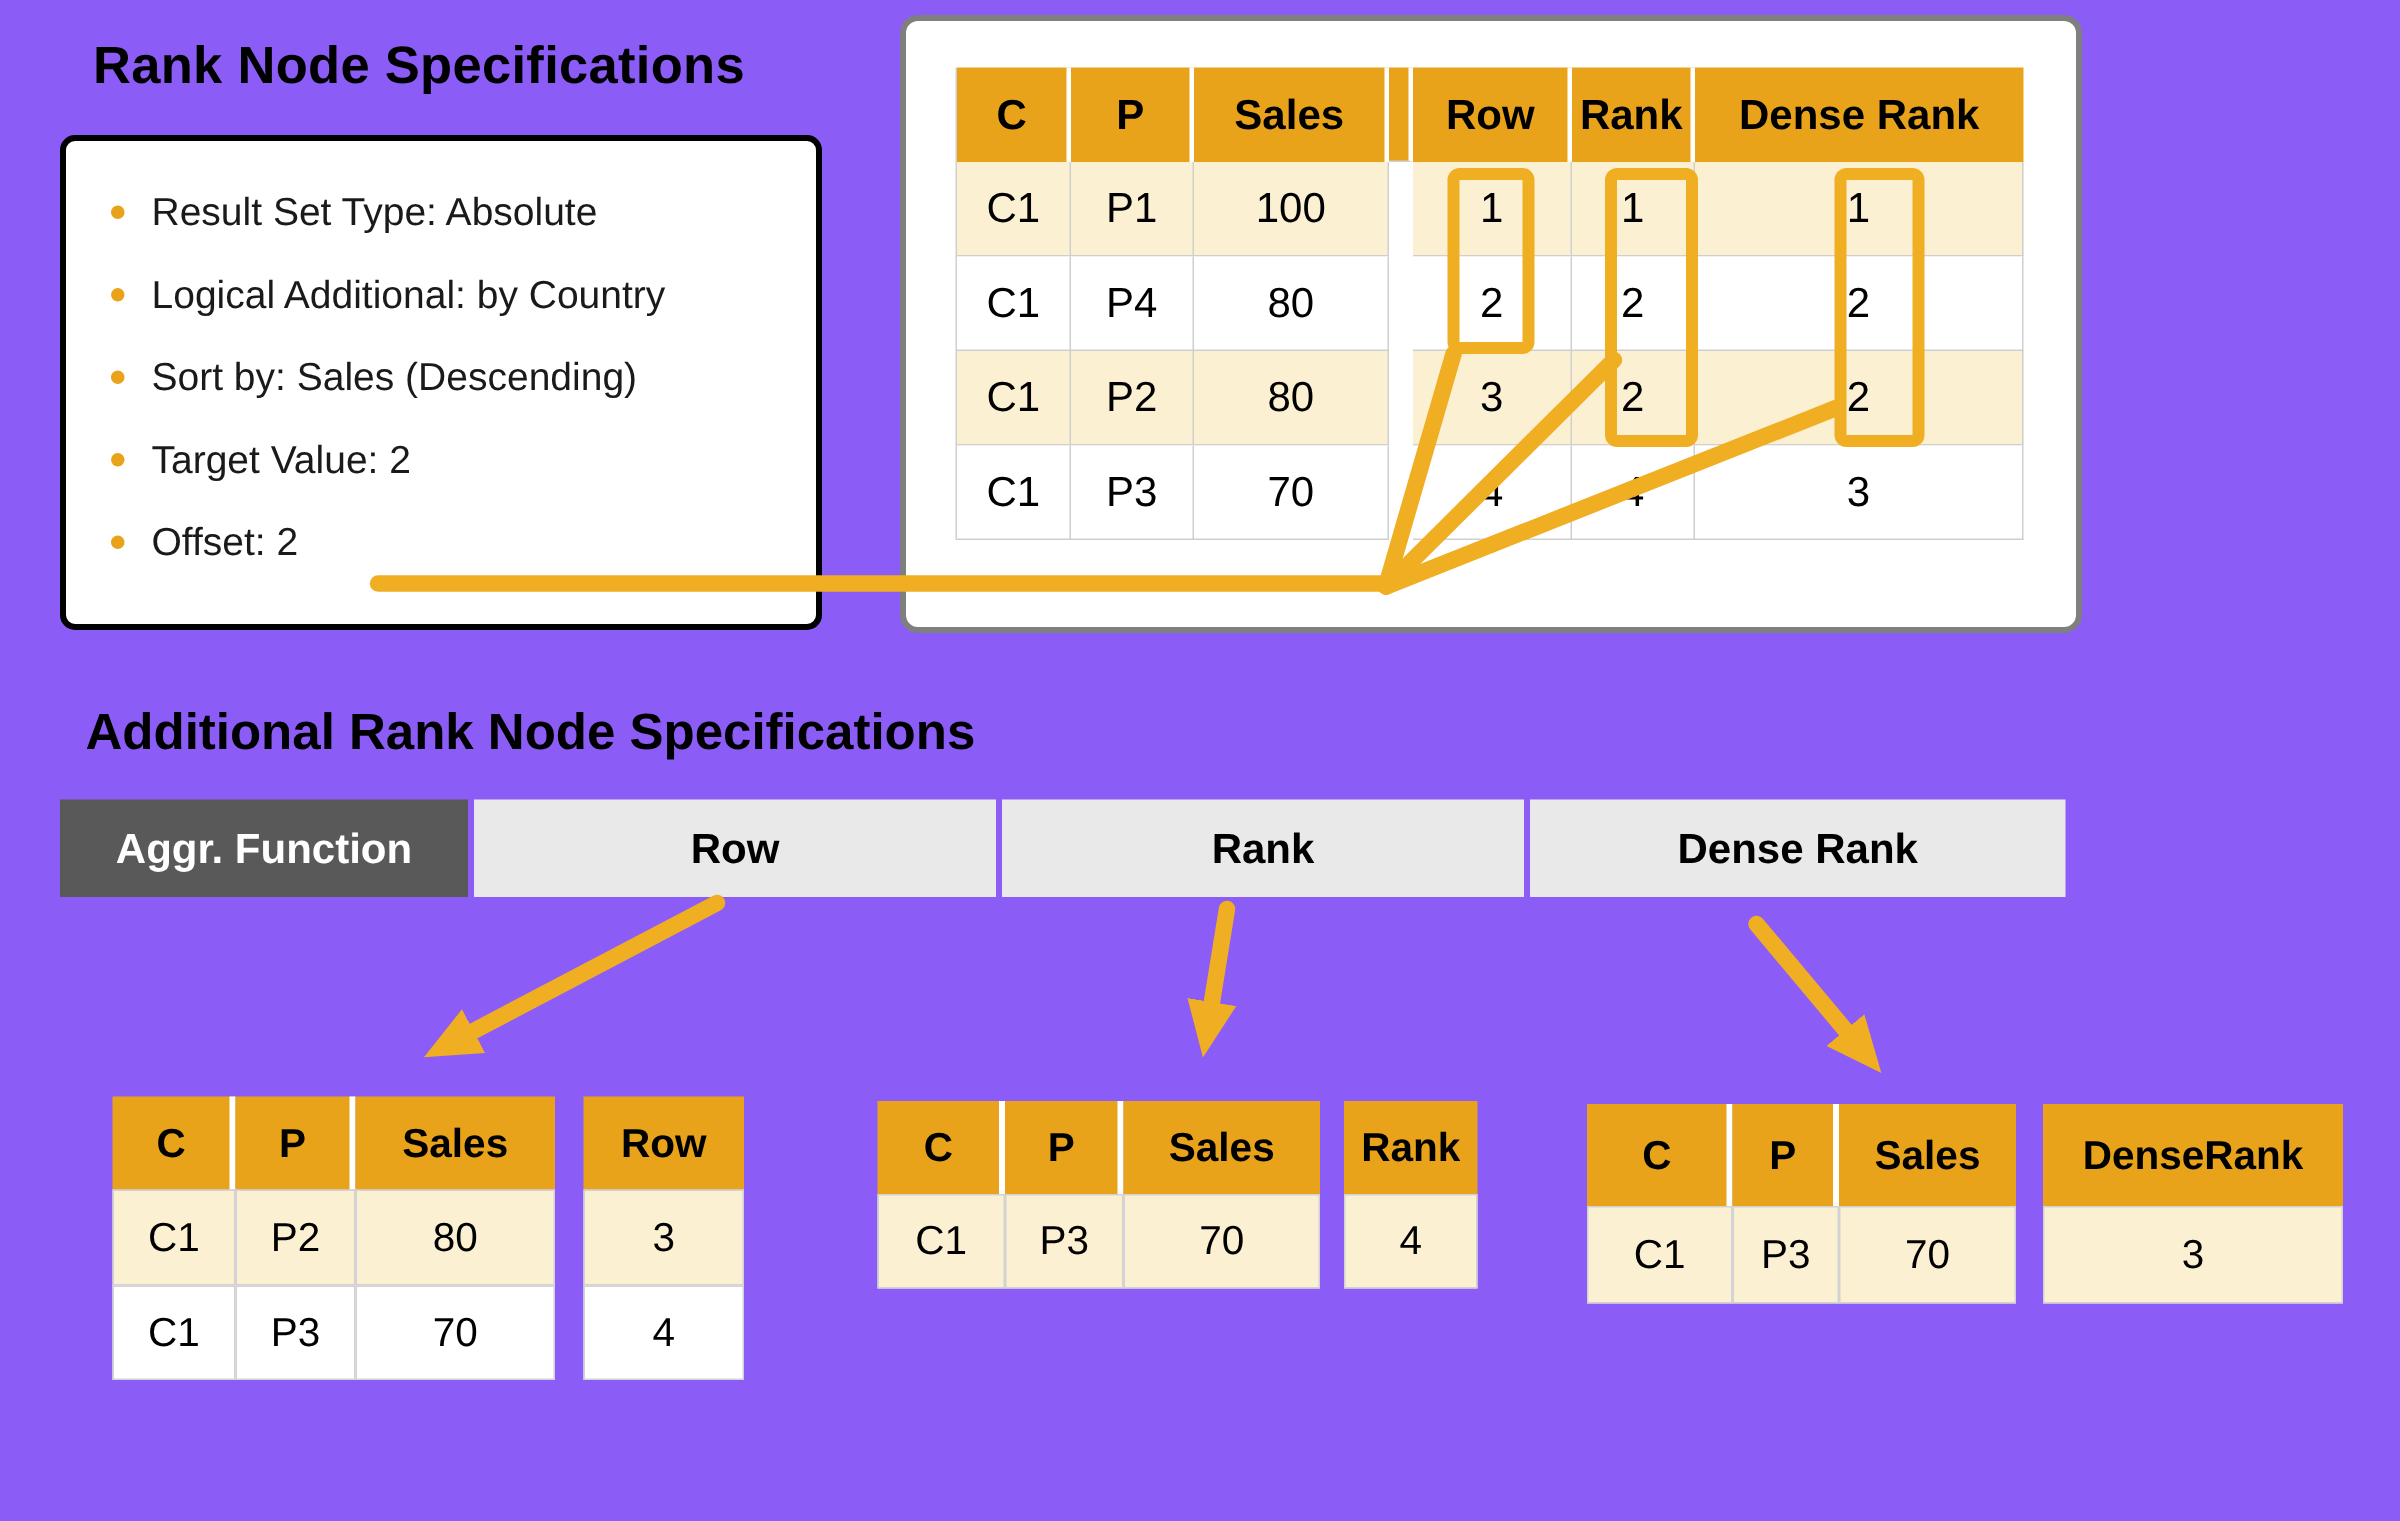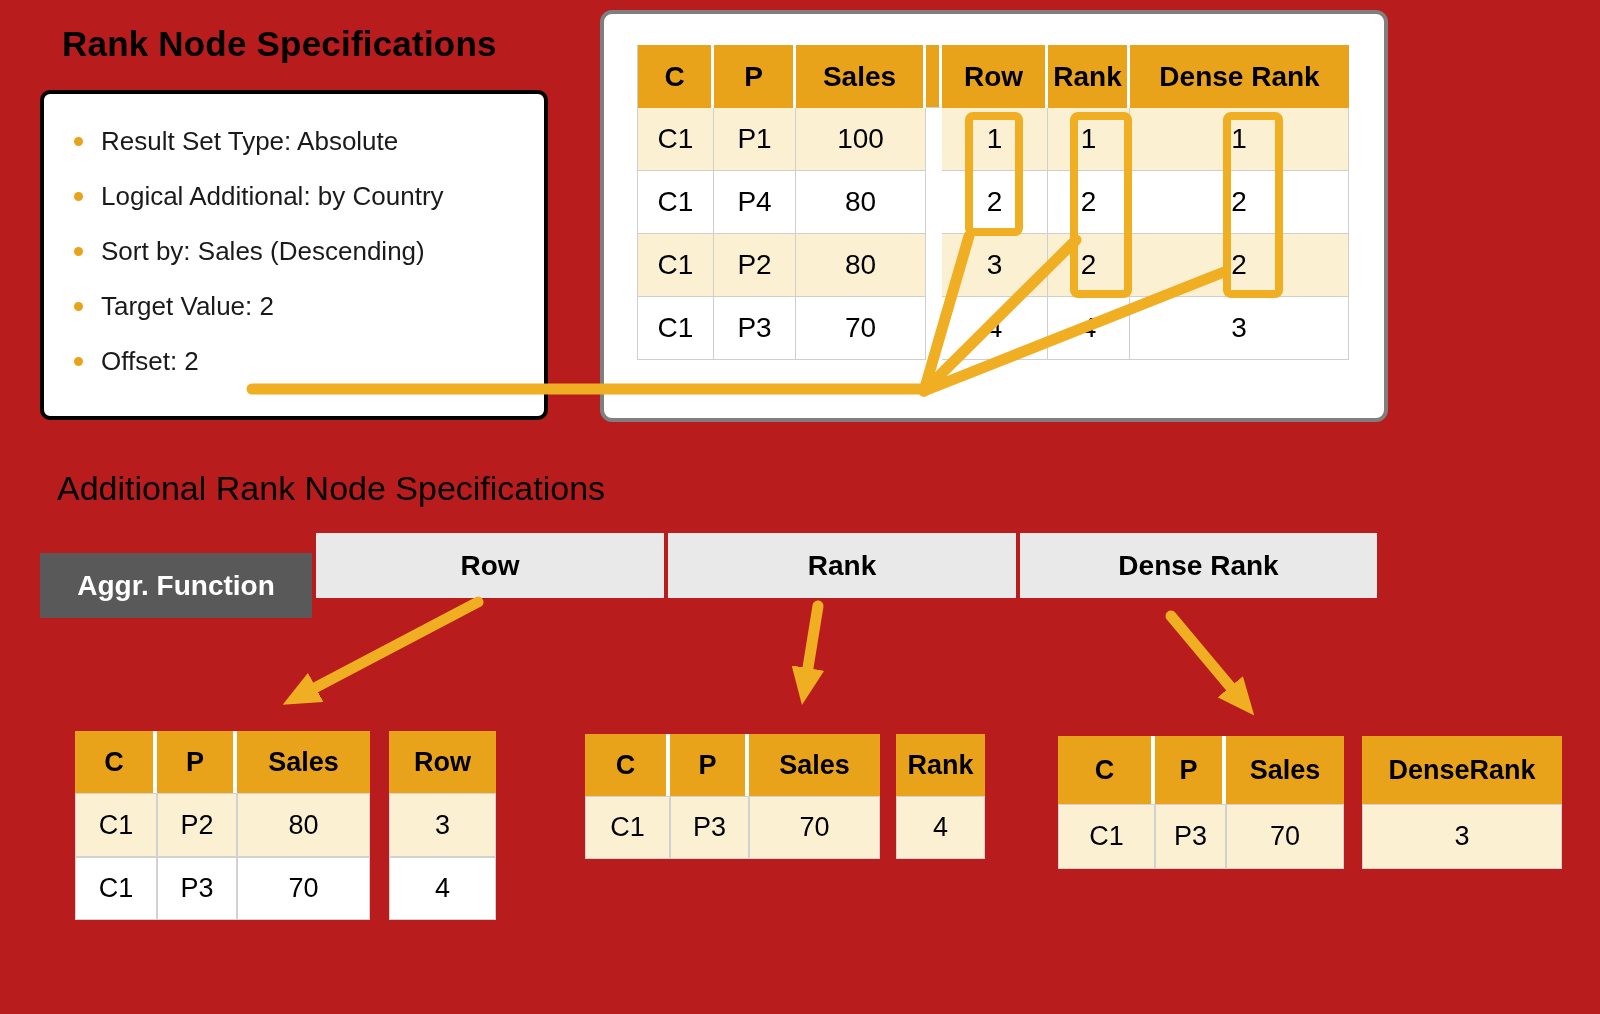--- a/index.html
+++ b/index.html
@@ -1,26 +1,26 @@
 <!DOCTYPE html>
 <html><head>
 <meta charset="utf-8">
 <style>
   * { box-sizing: border-box; margin: 0; padding: 0; }
   html,body { background:#fff; }
   .canvas {
     position: relative; width: 1600px; height: 1014px;
-    background: #b91c1c; color:#000; overflow: hidden;
+    background: #8b5cf6; color:#000; overflow: hidden;
     font-family: "Liberation Sans", sans-serif;
   }
   .abs { position:absolute; }
 
   
   .title1 { left:62px; top:24px; font-size:35px; font-weight:bold; letter-spacing:0.2px; }
-  .title2 { left:57px; top:469px; font-size:34px; font-weight:normal; }
+  .title2 { left:57px; top:469px; font-size:34px; font-weight:bold; }
 
   
   .specbox { left:40px; top:90px; width:508px; height:330px;
              border:4px solid #000000; border-radius:10px; background:#fff; }
   .specbox ul { list-style:none; padding:20px 0 0 30px; }
   .specbox li { display:flex; align-items:center; height:55px; font-size:26px; color:#1a1a1a; }
   .dot { width:9px; height:9px; border-radius:50%; background:#E9A31B; margin-right:18px; flex:none; }
 
   
   .resultbox { left:600px; top:10px; width:788px; height:412px;
@@ -42,21 +42,21 @@
   .rect.rowr   { left:965px;  top:112px; width:58px; height:124px; }
   .rect.rankr  { left:1070px; top:112px; width:62px; height:186px; }
   .rect.denser { left:1223px; top:112px; width:60px; height:186px; }
 
   svg.lines { left:0; top:0; z-index:5; pointer-events:none; }
 
   
   .bar { left:40px; top:533px; display:flex; gap:4px; }
   .bar .seg { height:65px; display:flex; align-items:center; justify-content:center;
               font-size:28px; font-weight:bold; background:#E9E9E9; }
-  .bar .seg.dark { background:#595959; color:#fff;margin-top:20px; }
+  .bar .seg.dark { background:#595959; color:#fff; }
   .seg.s0 { width:272px; } .seg.s1 { width:348px; } .seg.s2 { width:348px; } .seg.s3 { width:357px; }
 
   
   .bt { display:grid; z-index:1; }
   .bt .oh { background:#E9A31B; font-weight:bold; display:flex; align-items:center;
             justify-content:center; font-size:27px; border-right:4px solid #fff; }
   .bt .oh.noR { border-right:none; }
   .bt .bc { display:flex; align-items:center; justify-content:center; font-size:27px;
             border:1px solid #d2d2d2; }
   .bt .gapc { background:transparent; border:none; }

